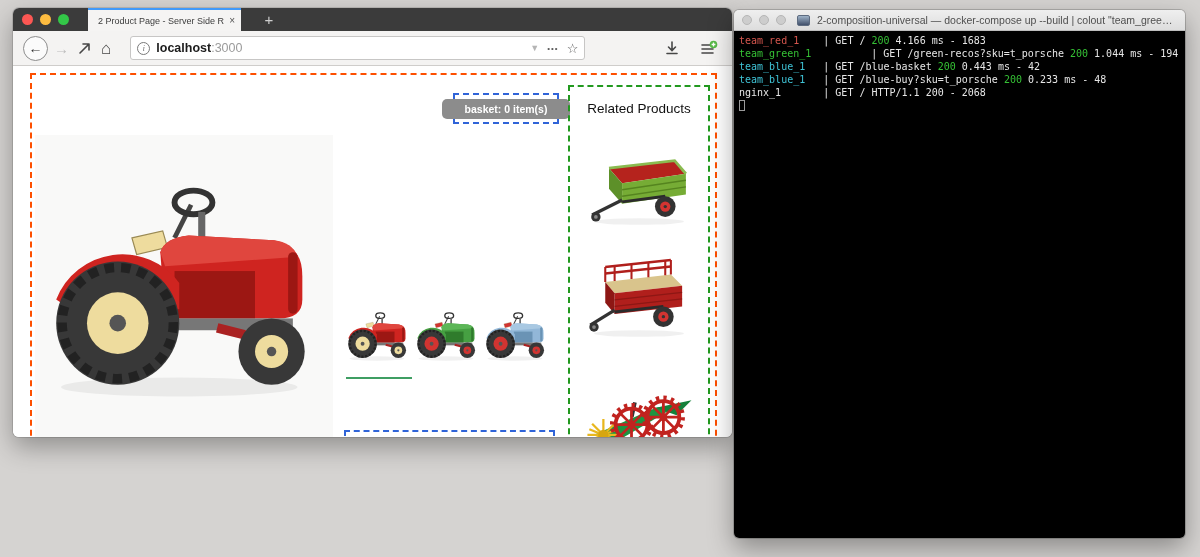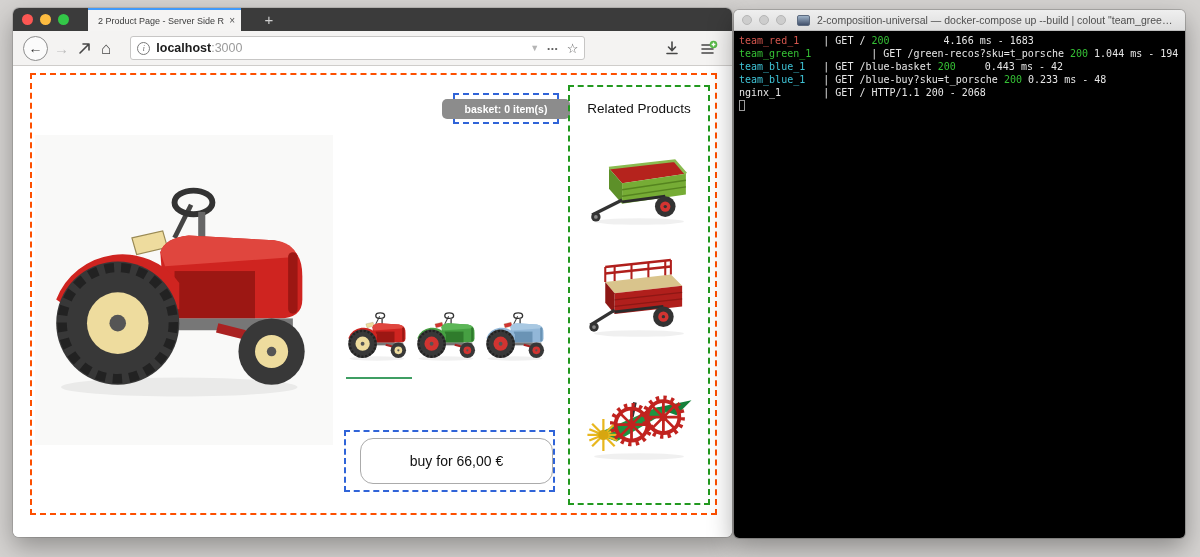--- a/index.html
+++ b/index.html
@@ -6,21 +6,21 @@
   html,body { width:1200px; height:557px; }
   body {
     background:#d5d3d1;
     font-family:"Liberation Sans", sans-serif;
     position:relative;
     overflow:hidden;
   }
 
   
   .browser {
-    position:absolute; left:13px; top:8px; width:719px; height:529px;
+    position:absolute; left:13px; top:8px; width:719px; height:429px;
     background:#fff; border-radius:6px;
     box-shadow:0 10px 26px rgba(0,0,0,.32), 0 0 0 1px rgba(0,0,0,.12);
     overflow:hidden;
   }
   .tabbar {
     height:23px; background:#3b3b3b; position:relative;
   }
   .lights { position:absolute; left:9px; top:6px; display:flex; gap:7px; }
   .light { width:11px; height:11px; border-radius:50%; }
   .light.red{background:#fc5753;} .light.yellow{background:#fdbc40;} .light.green{background:#33c748;}
@@ -353,21 +353,21 @@
 <div class="terminal">
   <div class="term-titlebar">
     <div class="gray-light"></div>
     <div class="gray-light"></div>
     <div class="gray-light"></div>
     <div class="term-app-icon"></div>
     <div class="term-title">2-composition-universal — docker-compose up --build | colout "team_green_1" green | colout…</div>
   </div>
   <div class="term-body">
     <div>
-        <div class="tline"><span style="color: rgb(214, 86, 78);">team_red_1    </span><span style="color: rgb(230, 230, 230);">| GET / </span><span style="color: rgb(53, 193, 53);">200</span><span style="color: rgb(230, 230, 230); padding-left: 48px;"> 4.166 ms - 1683</span></div>
+        <div class="tline"><span style="color: rgb(214, 86, 78);">team_red_1    </span><span style="color: rgb(230, 230, 230);">| GET / </span><span style="color: rgb(53, 193, 53);">200</span><span style="color: rgb(230, 230, 230);"> 4.166 ms - 1683</span></div>
         <div class="tline"><span style="color: rgb(53, 193, 53);">team_green_1  </span><span style="color: rgb(230, 230, 230); margin-left: 48px;">| GET /green-recos?sku=t_porsche </span><span style="color: rgb(53, 193, 53);">200</span><span style="color: rgb(230, 230, 230);"> 1.044 ms - 194</span></div>
-        <div class="tline"><span style="color: rgb(63, 195, 214);">team_blue_1   </span><span style="color: rgb(230, 230, 230);">| GET /blue-basket </span><span style="color: rgb(53, 193, 53);">200</span><span style="color: rgb(230, 230, 230); padding-left: 23px;"> 0.443 ms - 42</span></div>
+        <div class="tline"><span style="color: rgb(63, 195, 214);">team_blue_1   </span><span style="color: rgb(230, 230, 230);">| GET /blue-basket </span><span style="color: rgb(53, 193, 53);">200</span><span style="color: rgb(230, 230, 230);"> 0.443 ms - 42</span></div>
         <div class="tline"><span style="color: rgb(63, 195, 214);">team_blue_1   </span><span style="color: rgb(230, 230, 230);">| GET /blue-buy?sku=t_porsche </span><span style="color: rgb(53, 193, 53);">200</span><span style="color: rgb(230, 230, 230);"> 0.233 ms - 48</span></div>
         <div class="tline"><span style="color: rgb(230, 230, 230);">nginx_1       </span><span style="color: rgb(230, 230, 230); margin-top: 40px;">| GET / HTTP/1.1 200 - 2068</span></div>
       </div>
     <span class="cursor"></span>
   </div>
 </div>
 
 </body></html>

